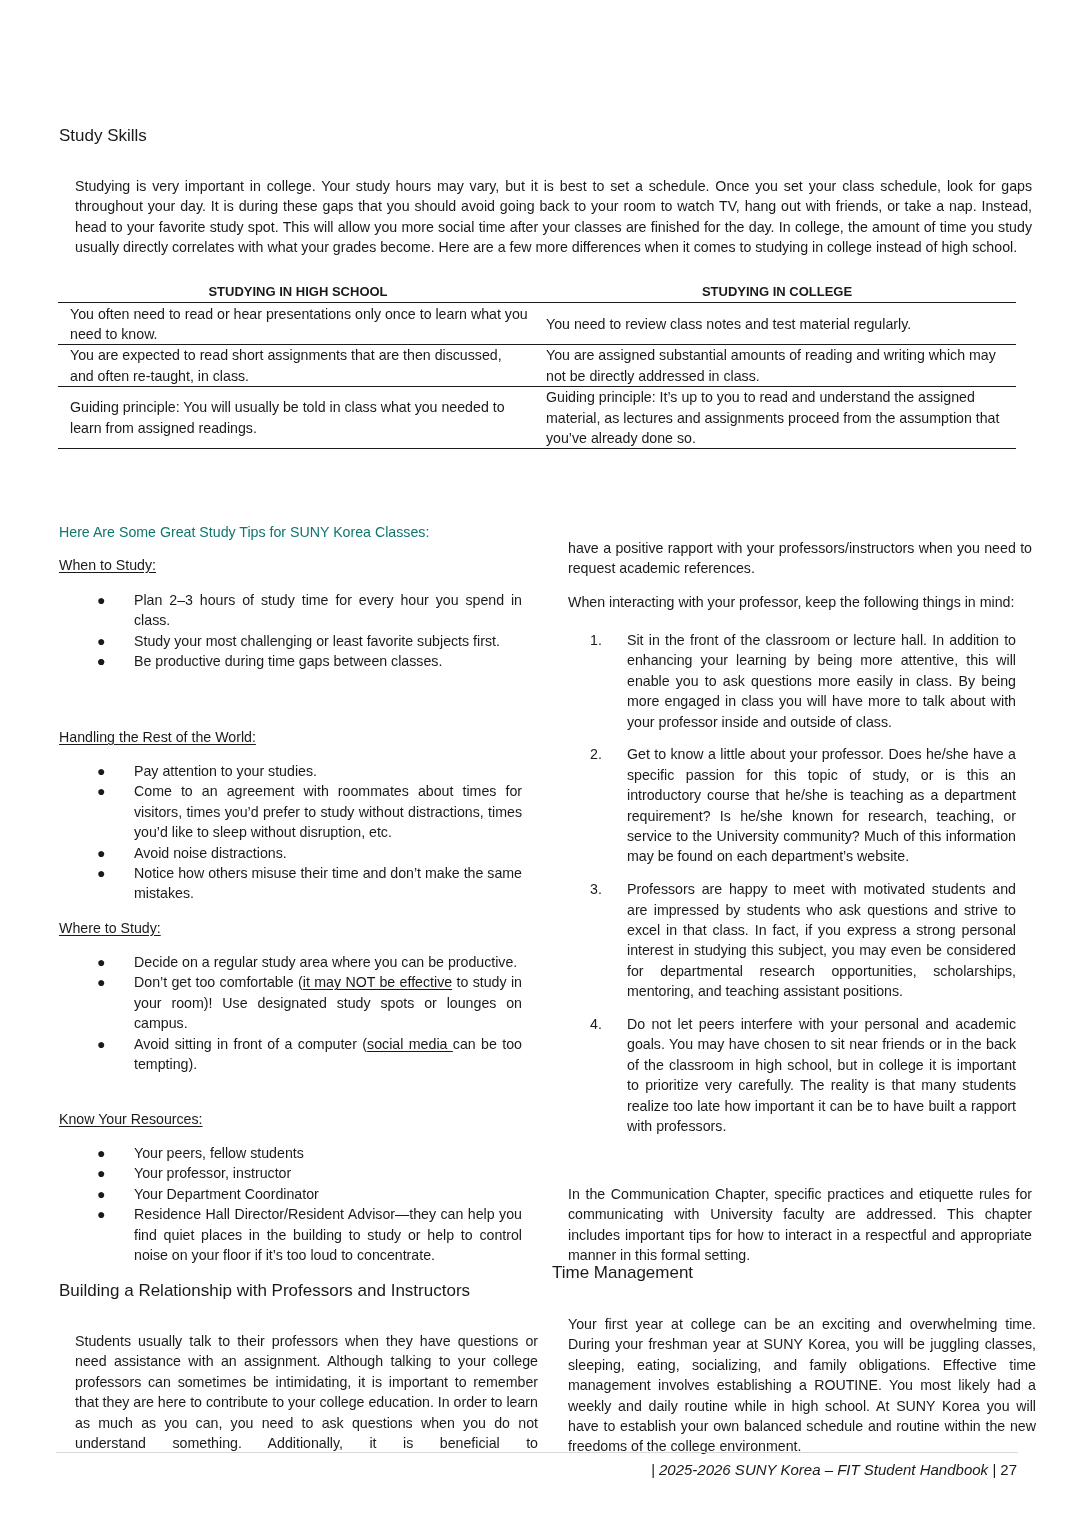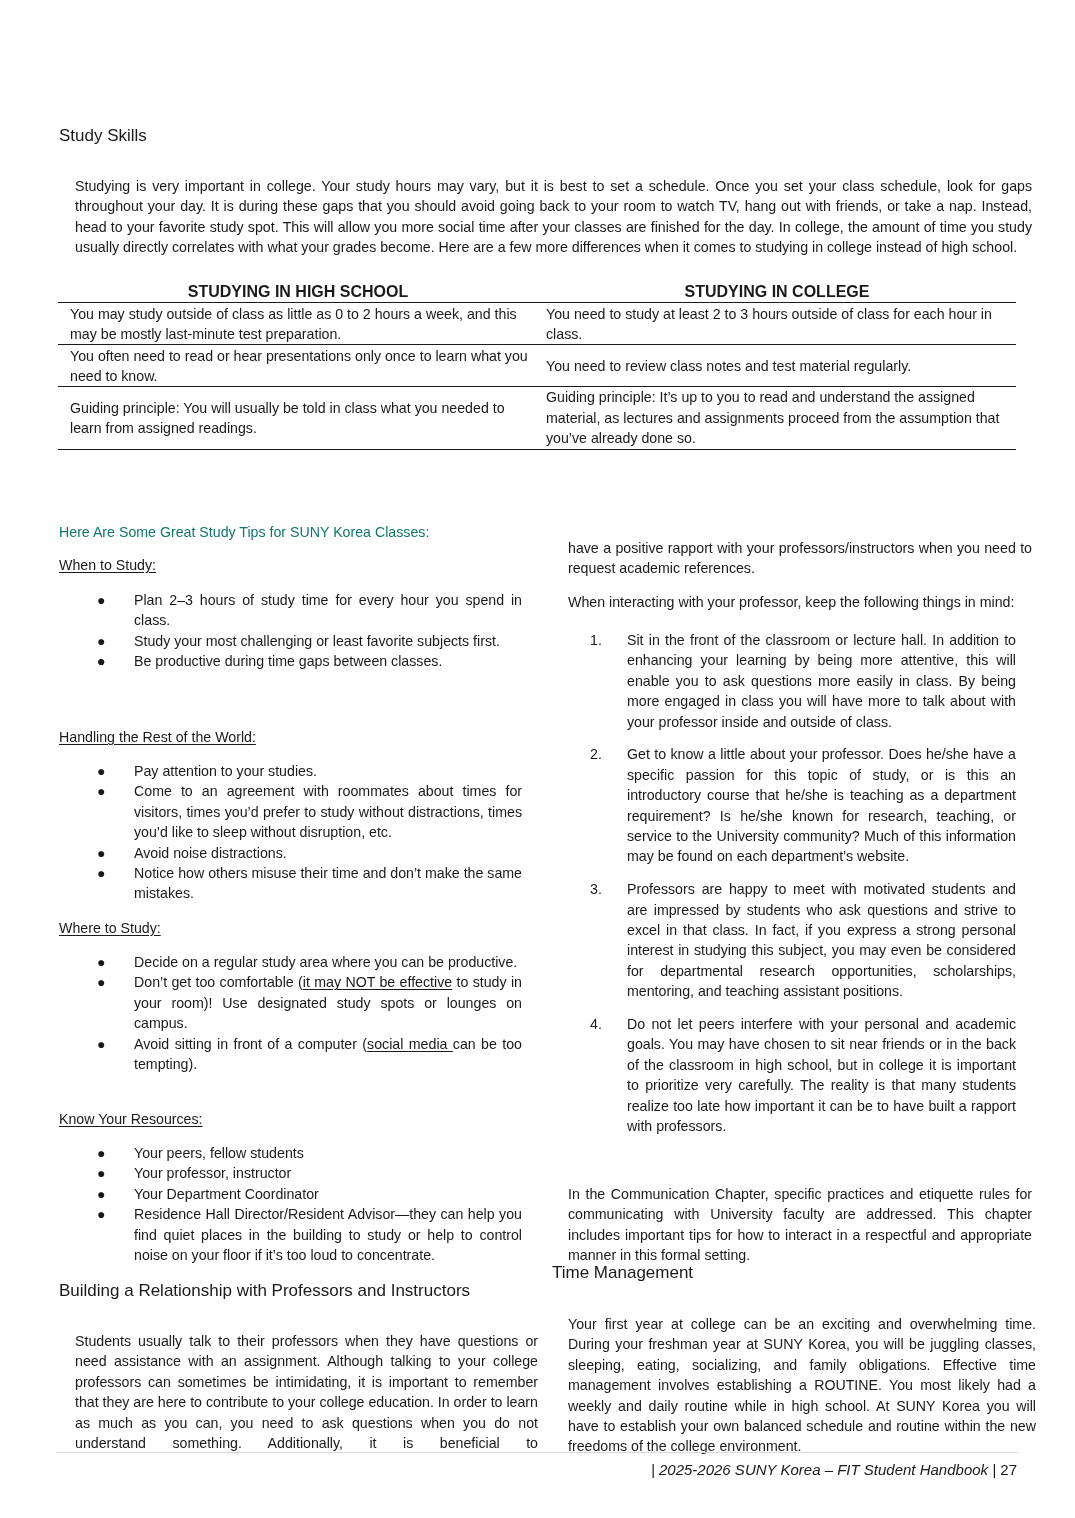--- a/index.html
+++ b/index.html
@@ -15,21 +15,21 @@
     .para { text-align: justify; margin: 16px; }
     .para.last-left { text-align-last: left; }
 
     
     #title-study-skills { left: 59px; top: 125px; }
     #intro-para { left: 59px; top: 160px; width: 957px; }
 
     
     #compare-table { left: 58px; top: 281px; width: 958px; border-collapse: collapse; }
     #compare-table th {
-      font-weight: bold; font-size: 16px; text-align: center;
+      font-weight: bold; font-size: 13px; text-align: center;
       padding: 1px 0 0 0; height: 20px; border-bottom: 1.5px solid #1a1a1a;
     }
     #compare-table td {
       vertical-align: middle; padding: 0 10px 0 12px;
       border-bottom: 1.5px solid #1a1a1a; text-align: left;
     }
     #compare-table td.col-b { padding-left: 8px; }
     #compare-table col.a { width: 480px; }
     #compare-table col.b { width: 478px; }
 
@@ -61,26 +61,26 @@
       <col class="b">
     </colgroup>
   <thead>
     <tr>
       <th>STUDYING IN HIGH SCHOOL</th>
       <th>STUDYING IN COLLEGE</th>
     </tr>
   </thead>
   <tbody>
     <tr style="height:42px">
-      <td>You may study outside of class as little as 0 to 2 hours a week, and this may be mostly last-minute test preparation.</td>
-      <td class="col-b">You need to study at least 2 to 3 hours outside of class for each hour in class.</td>
-    </tr>
-    <tr style="height:42px">
       <td>You often need to read or hear presentations only once to learn what you need to know.</td>
       <td class="col-b">You need to review class notes and test material regularly.</td>
+    </tr>
+    <tr style="height:41px">
+      <td>You are expected to read short assignments that are then discussed, and often re-taught, in class.</td>
+      <td class="col-b">You are assigned substantial amounts of reading and writing which may not be directly addressed in class.</td>
     </tr>
     <tr style="height:62px">
       <td>Guiding principle: You will usually be told in class what you needed to learn from assigned readings.</td>
       <td class="col-b">Guiding principle: It’s up to you to read and understand the assigned material, as lectures and assignments proceed from the assumption that you’ve already done so.</td>
     </tr>
   </tbody>
 </table>
 
 <div class="abs leftcol gray" style="top:522px;">Here Are Some Great Study Tips for SUNY Korea Classes:</div>
 

